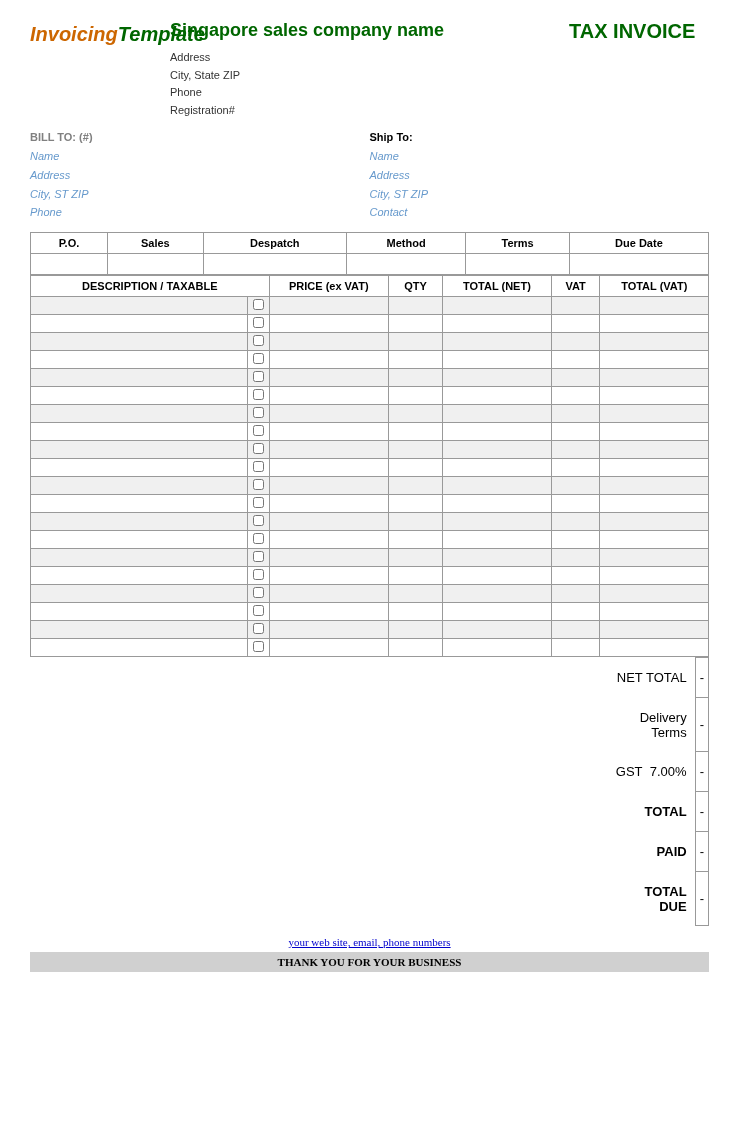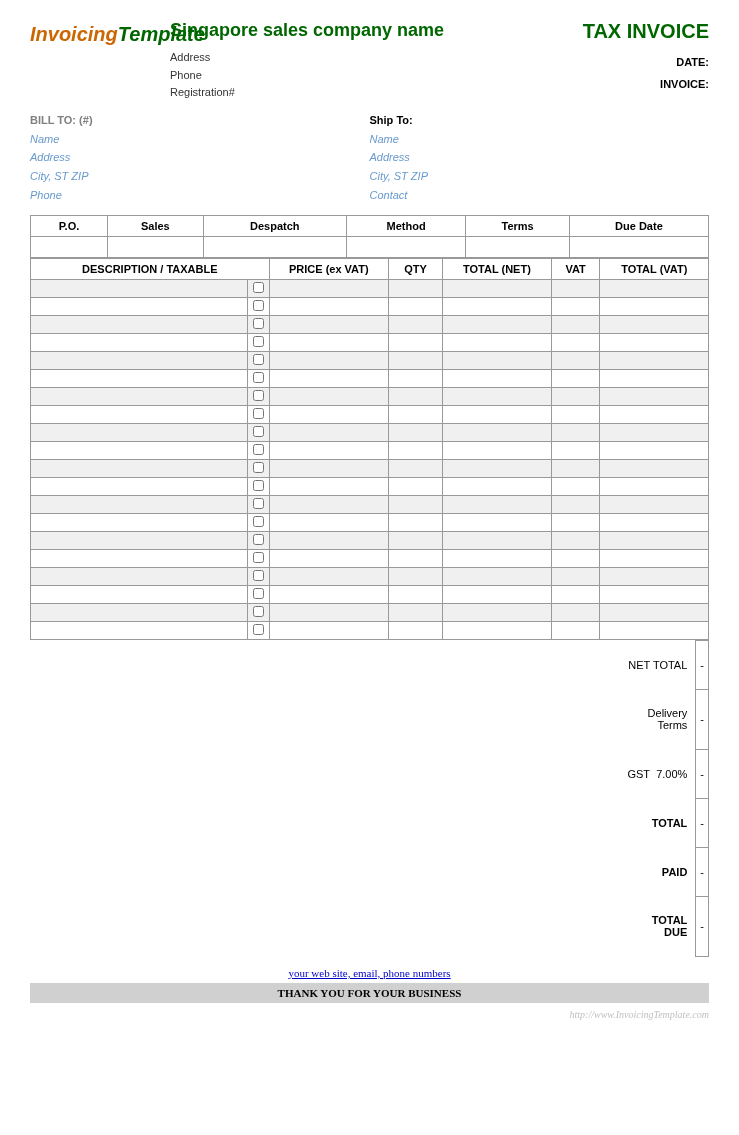--- a/index.html
+++ b/index.html
@@ -35,21 +35,21 @@
     .logo-template { color: #006600; }
     .company-info { flex: 1; }
     .company-name {
       font-size: 18px;
       font-weight: bold;
       color: #006600;
       margin-bottom: 8px;
     }
     .company-details { font-size: 11px; color: #333; line-height: 1.6; }
     .tax-invoice-block {
-      text-align: right;
+      text-align: left;
       min-width: 140px;
     }
     .tax-invoice-title {
       font-size: 20px;
       font-weight: bold;
       color: #006600;
     }
     .date-invoice {
       margin-top: 8px;
       font-size: 11px;
@@ -143,22 +143,22 @@
     }
     .checkbox-cell input[type=checkbox] {
       width: 11px;
       height: 11px;
     }
     .totals-table {
       width: 100%;
     }
     .totals-table td {
       border: none;
-      padding: 18px 4px;
-      font-size: 11px;
+      padding: 12px 4px;
+      font-size: 13px;
     }
     .totals-table .total-label {
       text-align: right;
       padding-right: 8px;
     }
     .totals-table .total-value {
       border: 1px solid #999;
       width: 120px;
       text-align: right;
       padding-right: 4px;
@@ -209,30 +209,27 @@
 <div class="header">
   <div class="logo-box">
     <div class="logo-text">
       <span class="logo-invoicing">Invoicing</span><span class="logo-template">Template</span>
     </div>
   </div>
   <div class="company-info">
     <div class="company-name">Singapore sales company name</div>
     <div class="company-details">
       <div>Address</div>
+      <div>City, State ZIP</div>
       <div>Phone</div>
       <div>Registration#</div>
     </div>
   </div>
   <div class="tax-invoice-block">
     <div class="tax-invoice-title">TAX INVOICE</div>
-    <div class="date-invoice">
-      <div><span class="label">DATE:</span></div>
-      <div><span class="label">INVOICE:</span></div>
-    </div>
   </div>
 </div>
 
 <div class="billing-section">
   <div class="bill-to">
     <div class="bill-to-header">
       <span>BILL TO:</span>&nbsp;<span>(#)</span>
     </div>
     <div class="address-line">Name</div>
     <div class="address-line">Address</div>
@@ -501,14 +498,13 @@
     <td class="total-value">-</td>
   </tr>
 </tbody>
   </table>
 
 <div class="footer">
   <div>
     <a class="footer-link" href="#">your web site, email, phone numbers</a>
   </div>
   <div class="thank-you-bar">THANK YOU FOR YOUR BUSINESS</div>
-  <div class="watermark">http://www.InvoicingTemplate.com</div>
 </div>
 
 </body></html>

